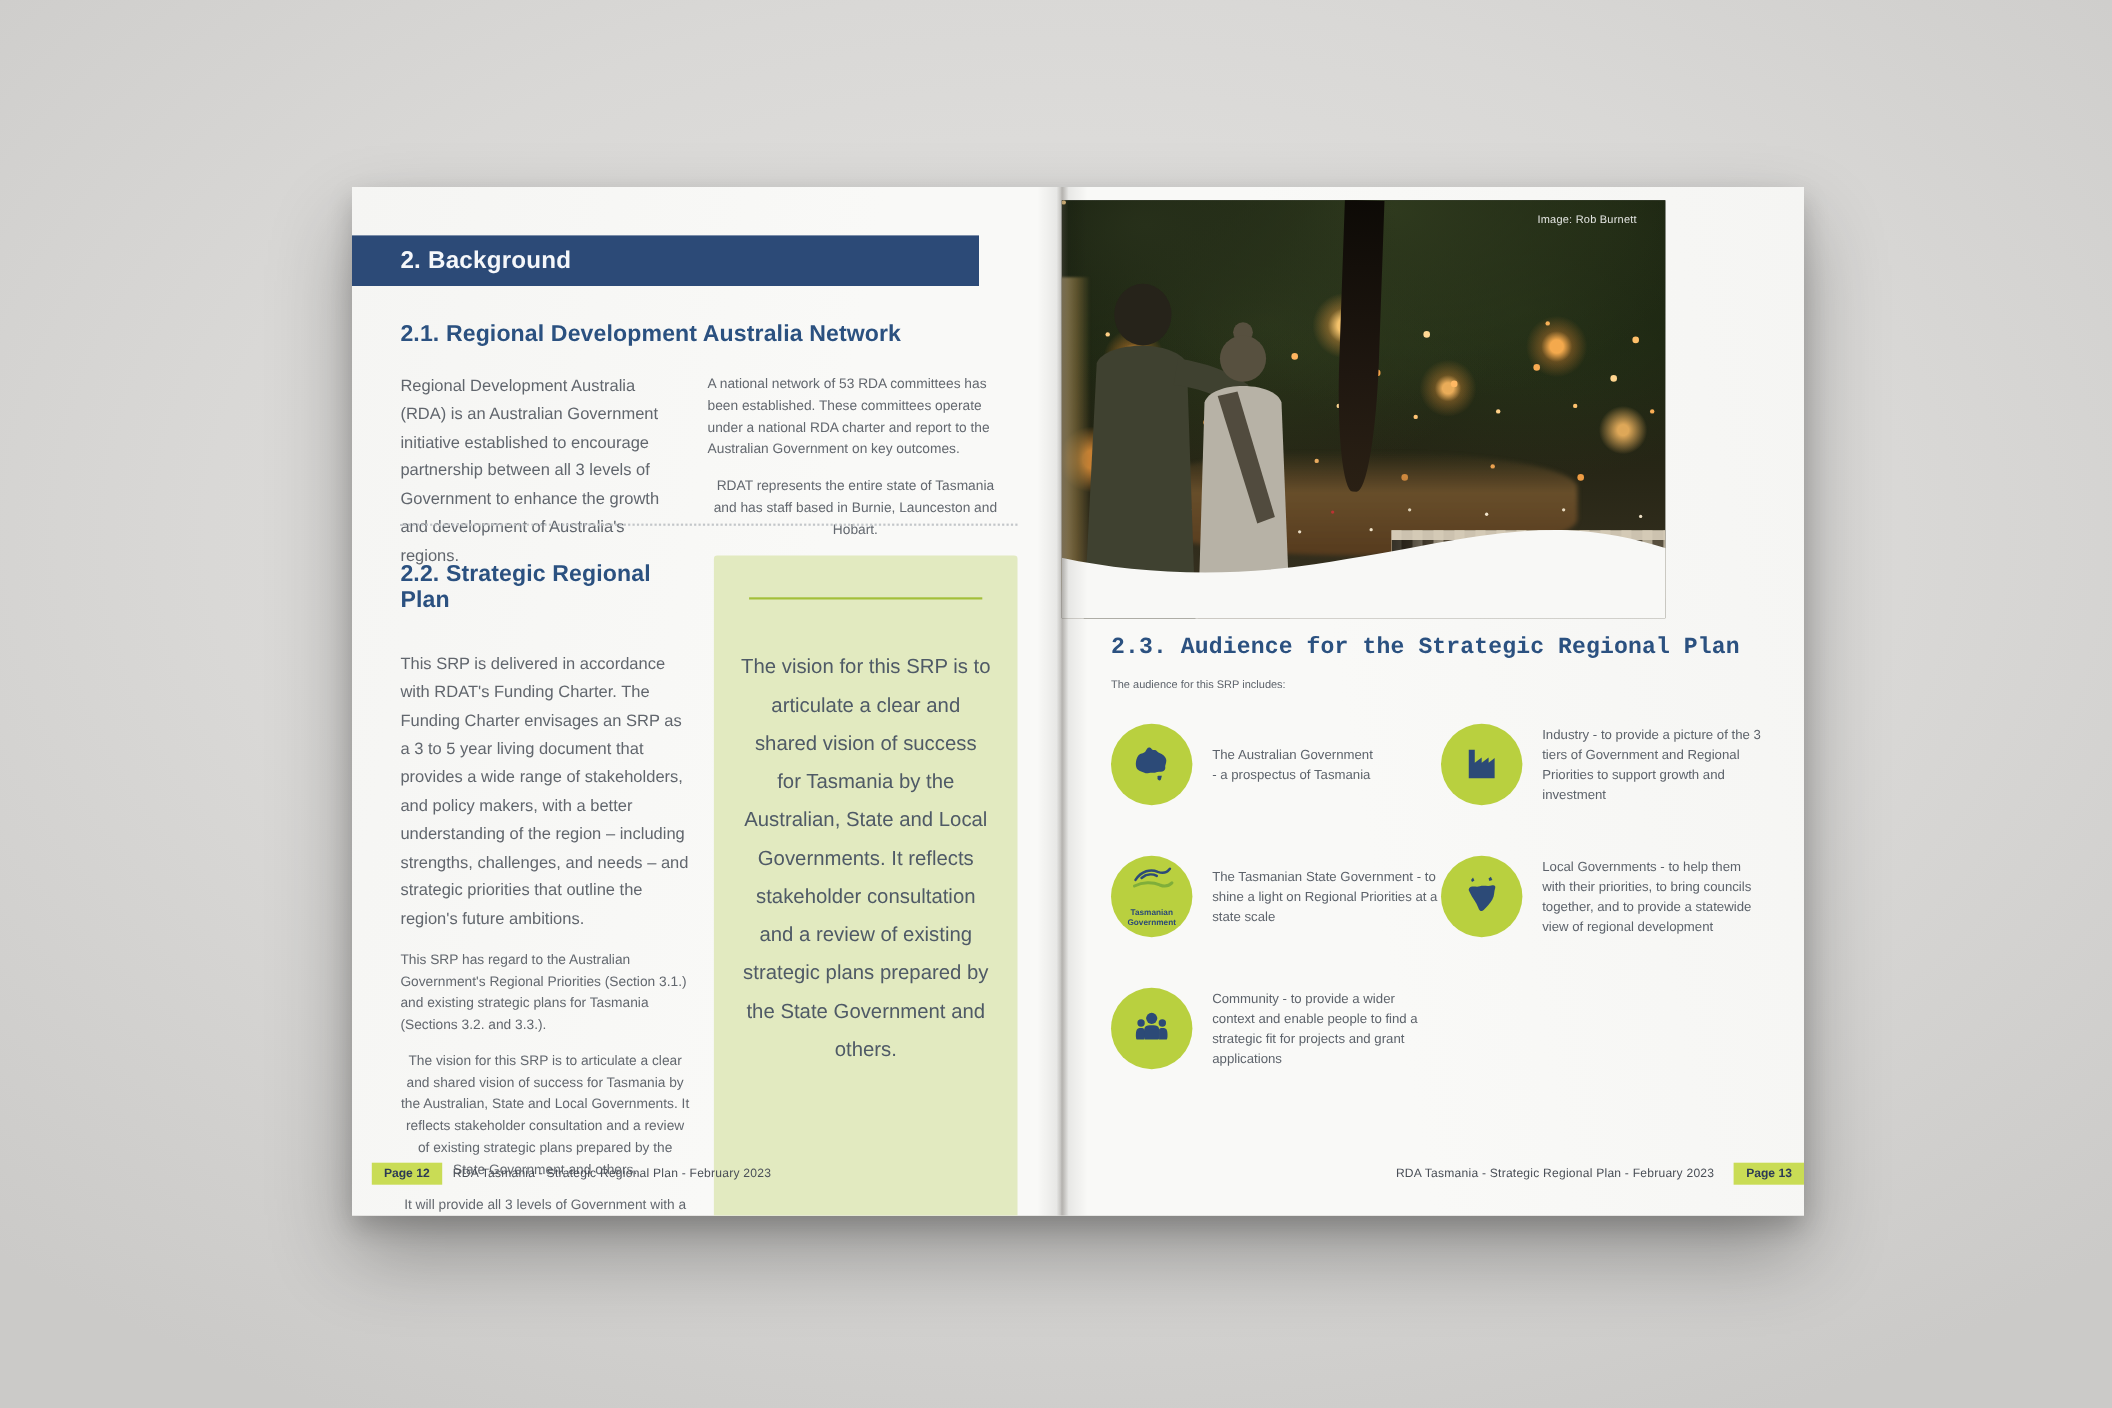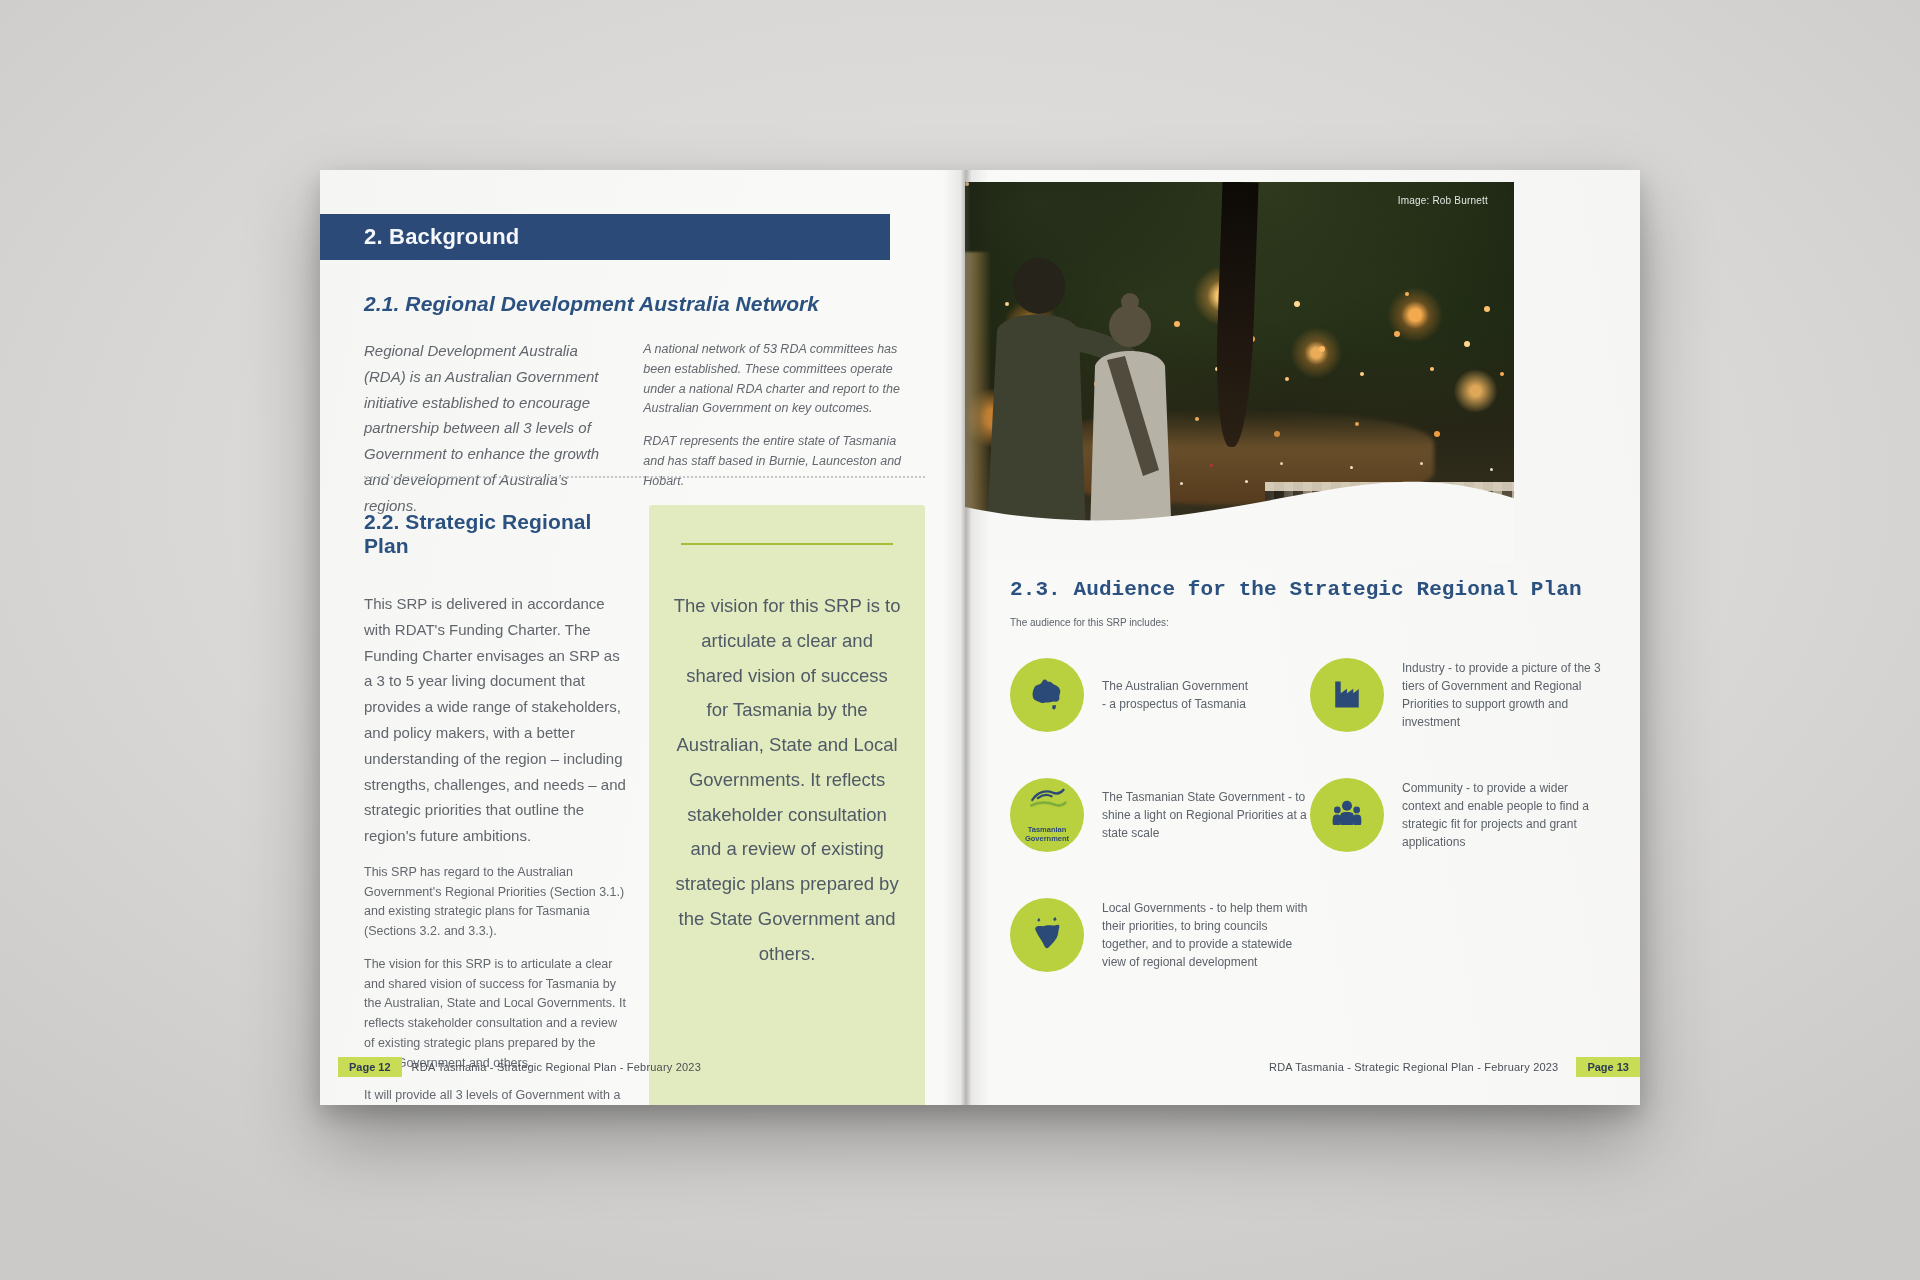--- a/index.html
+++ b/index.html
@@ -27,28 +27,28 @@
   .page-right{ width:675px; background:linear-gradient(260deg,#f5f5f3,#f9f9f7 60%); }
 
   
   .header-bar{
     position:absolute; left:0; top:44px; width:570px; height:46px;
     background:#2c4a77; display:flex; align-items:center; padding-left:44px;
   }
   .header-bar span{ color:#f5f7fa; font-size:22px; font-weight:bold; letter-spacing:.2px; }
 
   .h-section{ color:#2b5180; font-weight:bold; font-size:21px; letter-spacing:.1px; }
-  .s21{ position:absolute; left:44px; right:53px; top:122px;font-style:italic; }
+  .s21{ position:absolute; left:44px; right:53px; top:122px; }
   .s21 .h-section{ margin-bottom:22px; }
   .cols{ display:flex; gap:22px; }
   .col-a{ width:268px; }
   .col-b{ width:280px; padding-top:2px; }
   .p-large{ font-size:15px; line-height:1.72; color:#61666d; }
   .p-small{ font-size:12.5px; line-height:1.58; color:#63686f; }
-  .p-small + .p-small{ margin-top:13px; }
+  .p-small + .p-small{ margin-top:13px;text-align:center; }
 
   .divider{ position:absolute; left:44px; right:40px; top:306px; border-top:2px dotted #c3c6c9; }
 
   .s22{ position:absolute; left:44px; right:40px; top:340px; display:flex; gap:22px; }
   .s22-text{ width:268px; }
   .s22-text .h-section{ margin-bottom:33px; }
   .s22-text .p-large{ margin-bottom:14px; }
 
   .callout{
     width:280px; min-height:425px; background:#e2eac0; border-radius:3px;
@@ -253,43 +253,43 @@
               </svg>
               <span class="tas-logo-caption">Tasmanian
 Government</span>
             </div>
           </div>
           <div class="aud-text">The Tasmanian State Government - to shine a light on Regional Priorities at a state scale</div>
         </div>
 
         <div class="aud-item">
           <div class="aud-icon">
+            <svg width="44" height="44" viewBox="0 0 100 100">
+              <path fill="#2c4a77" d="M28,16 l4,-5 l3,6 l-5,3 Z"></path>
+              <path fill="#2c4a77" d="M64,13 l5,-4 l3,7 l-6,2 Z"></path>
+              <path fill="#2c4a77" d="M24,33 C30,26 38,32 46,29 C54,26 62,30 72,27 C76,26 79,28 78,32 C75,40 77,48 72,56 C67,64 60,72 54,78 C50,82 45,80 43,73 C39,62 30,53 26,43 C24,38 22,37 24,33 Z"></path>
+            </svg>
+          </div>
+          <div class="aud-text">Local Governments - to help them with their priorities, to bring councils together, and to provide a statewide view of regional development</div>
+        </div>
+
+        <div class="aud-item">
+          <div class="aud-icon">
             <svg width="42" height="42" viewBox="0 0 100 100">
               <circle cx="50" cy="28" r="12" fill="#2c4a77"></circle>
               <path fill="#2c4a77" d="M36,46 C40,42 60,42 64,46 C68,50 68,74 64,74 L36,74 C32,74 32,50 36,46 Z"></path>
               <circle cx="27" cy="38" r="8" fill="#2c4a77"></circle>
               <path fill="#2c4a77" d="M18,52 C21,48 33,48 34,52 L34,74 L18,74 C15,74 15,56 18,52 Z"></path>
               <circle cx="73" cy="38" r="8" fill="#2c4a77"></circle>
               <path fill="#2c4a77" d="M82,52 C79,48 67,48 66,52 L66,74 L82,74 C85,74 85,56 82,52 Z"></path>
             </svg>
           </div>
           <div class="aud-text">Community - to provide a wider context and enable people to find a strategic fit for projects and grant applications</div>
         </div>
 
-        <div class="aud-item">
-          <div class="aud-icon">
-            <svg width="44" height="44" viewBox="0 0 100 100">
-              <path fill="#2c4a77" d="M28,16 l4,-5 l3,6 l-5,3 Z"></path>
-              <path fill="#2c4a77" d="M64,13 l5,-4 l3,7 l-6,2 Z"></path>
-              <path fill="#2c4a77" d="M24,33 C30,26 38,32 46,29 C54,26 62,30 72,27 C76,26 79,28 78,32 C75,40 77,48 72,56 C67,64 60,72 54,78 C50,82 45,80 43,73 C39,62 30,53 26,43 C24,38 22,37 24,33 Z"></path>
-            </svg>
-          </div>
-          <div class="aud-text">Local Governments - to help them with their priorities, to bring councils together, and to provide a statewide view of regional development</div>
-        </div>
-
       </div>
     </div>
 
     <div class="footer footer-right">
       <span class="footer-text">RDA Tasmania - Strategic Regional Plan - February 2023</span>
       <span class="page-tab">Page 13</span>
     </div>
   </div>
 </div>
 

